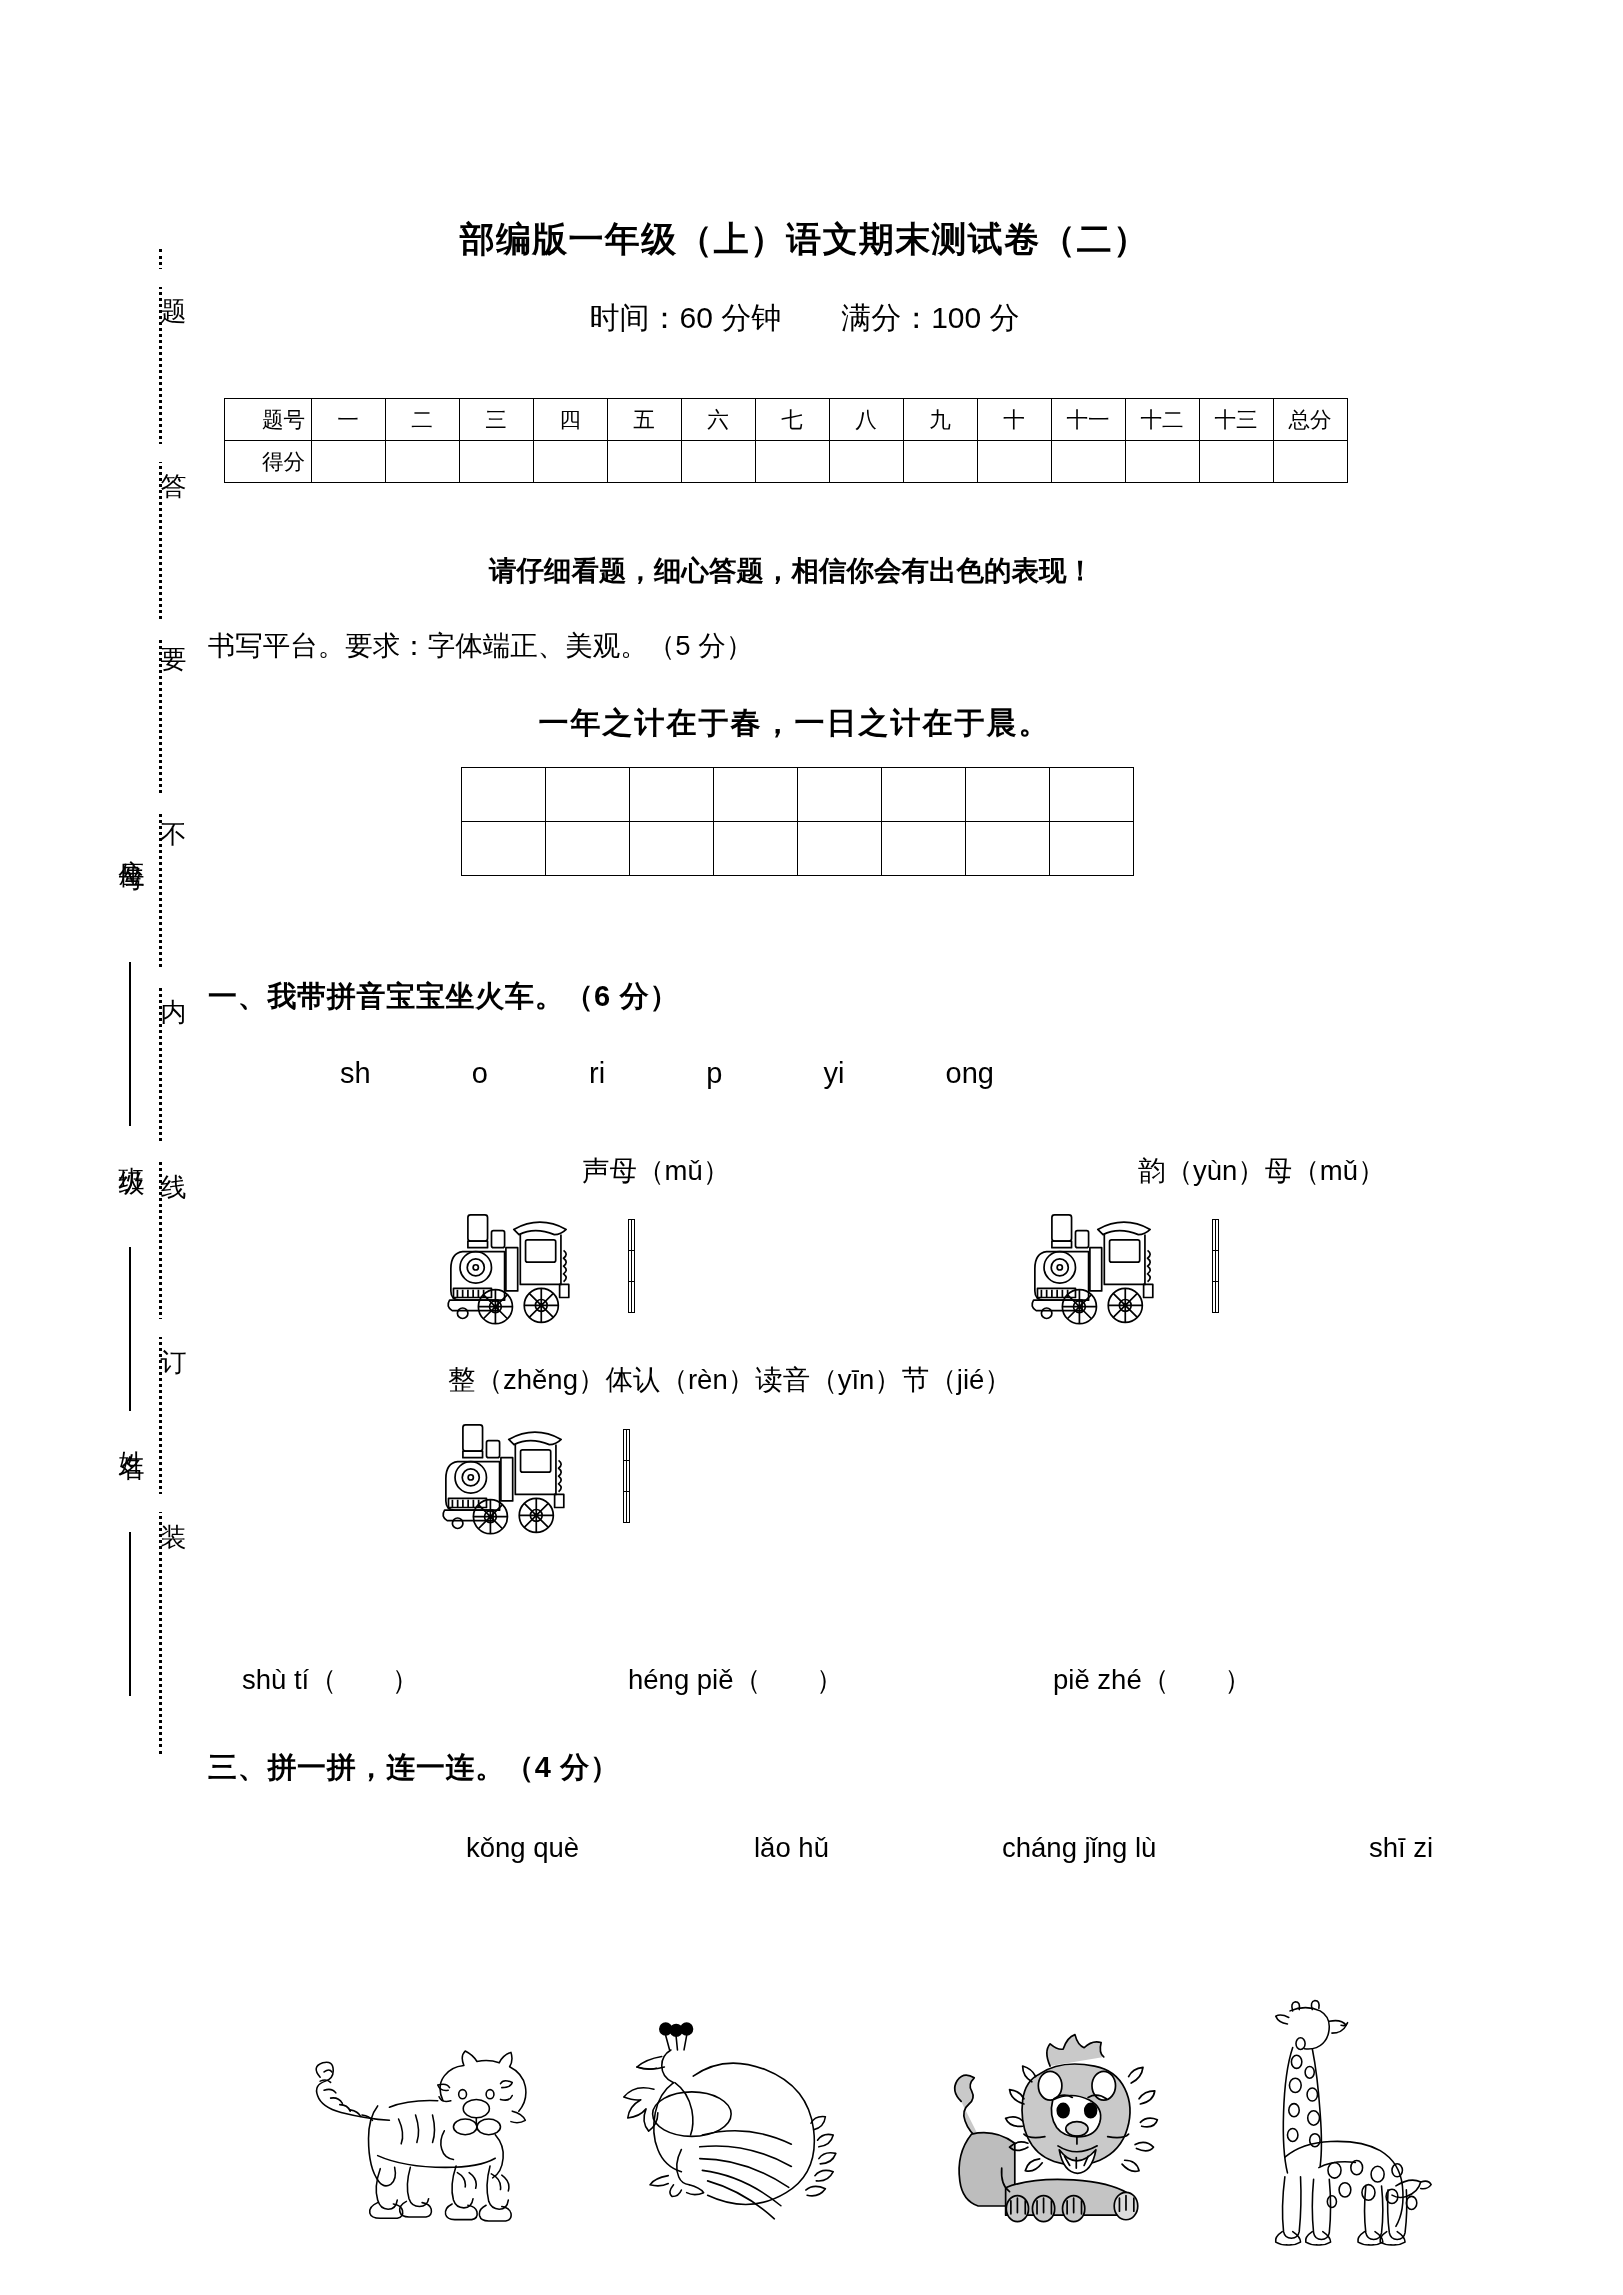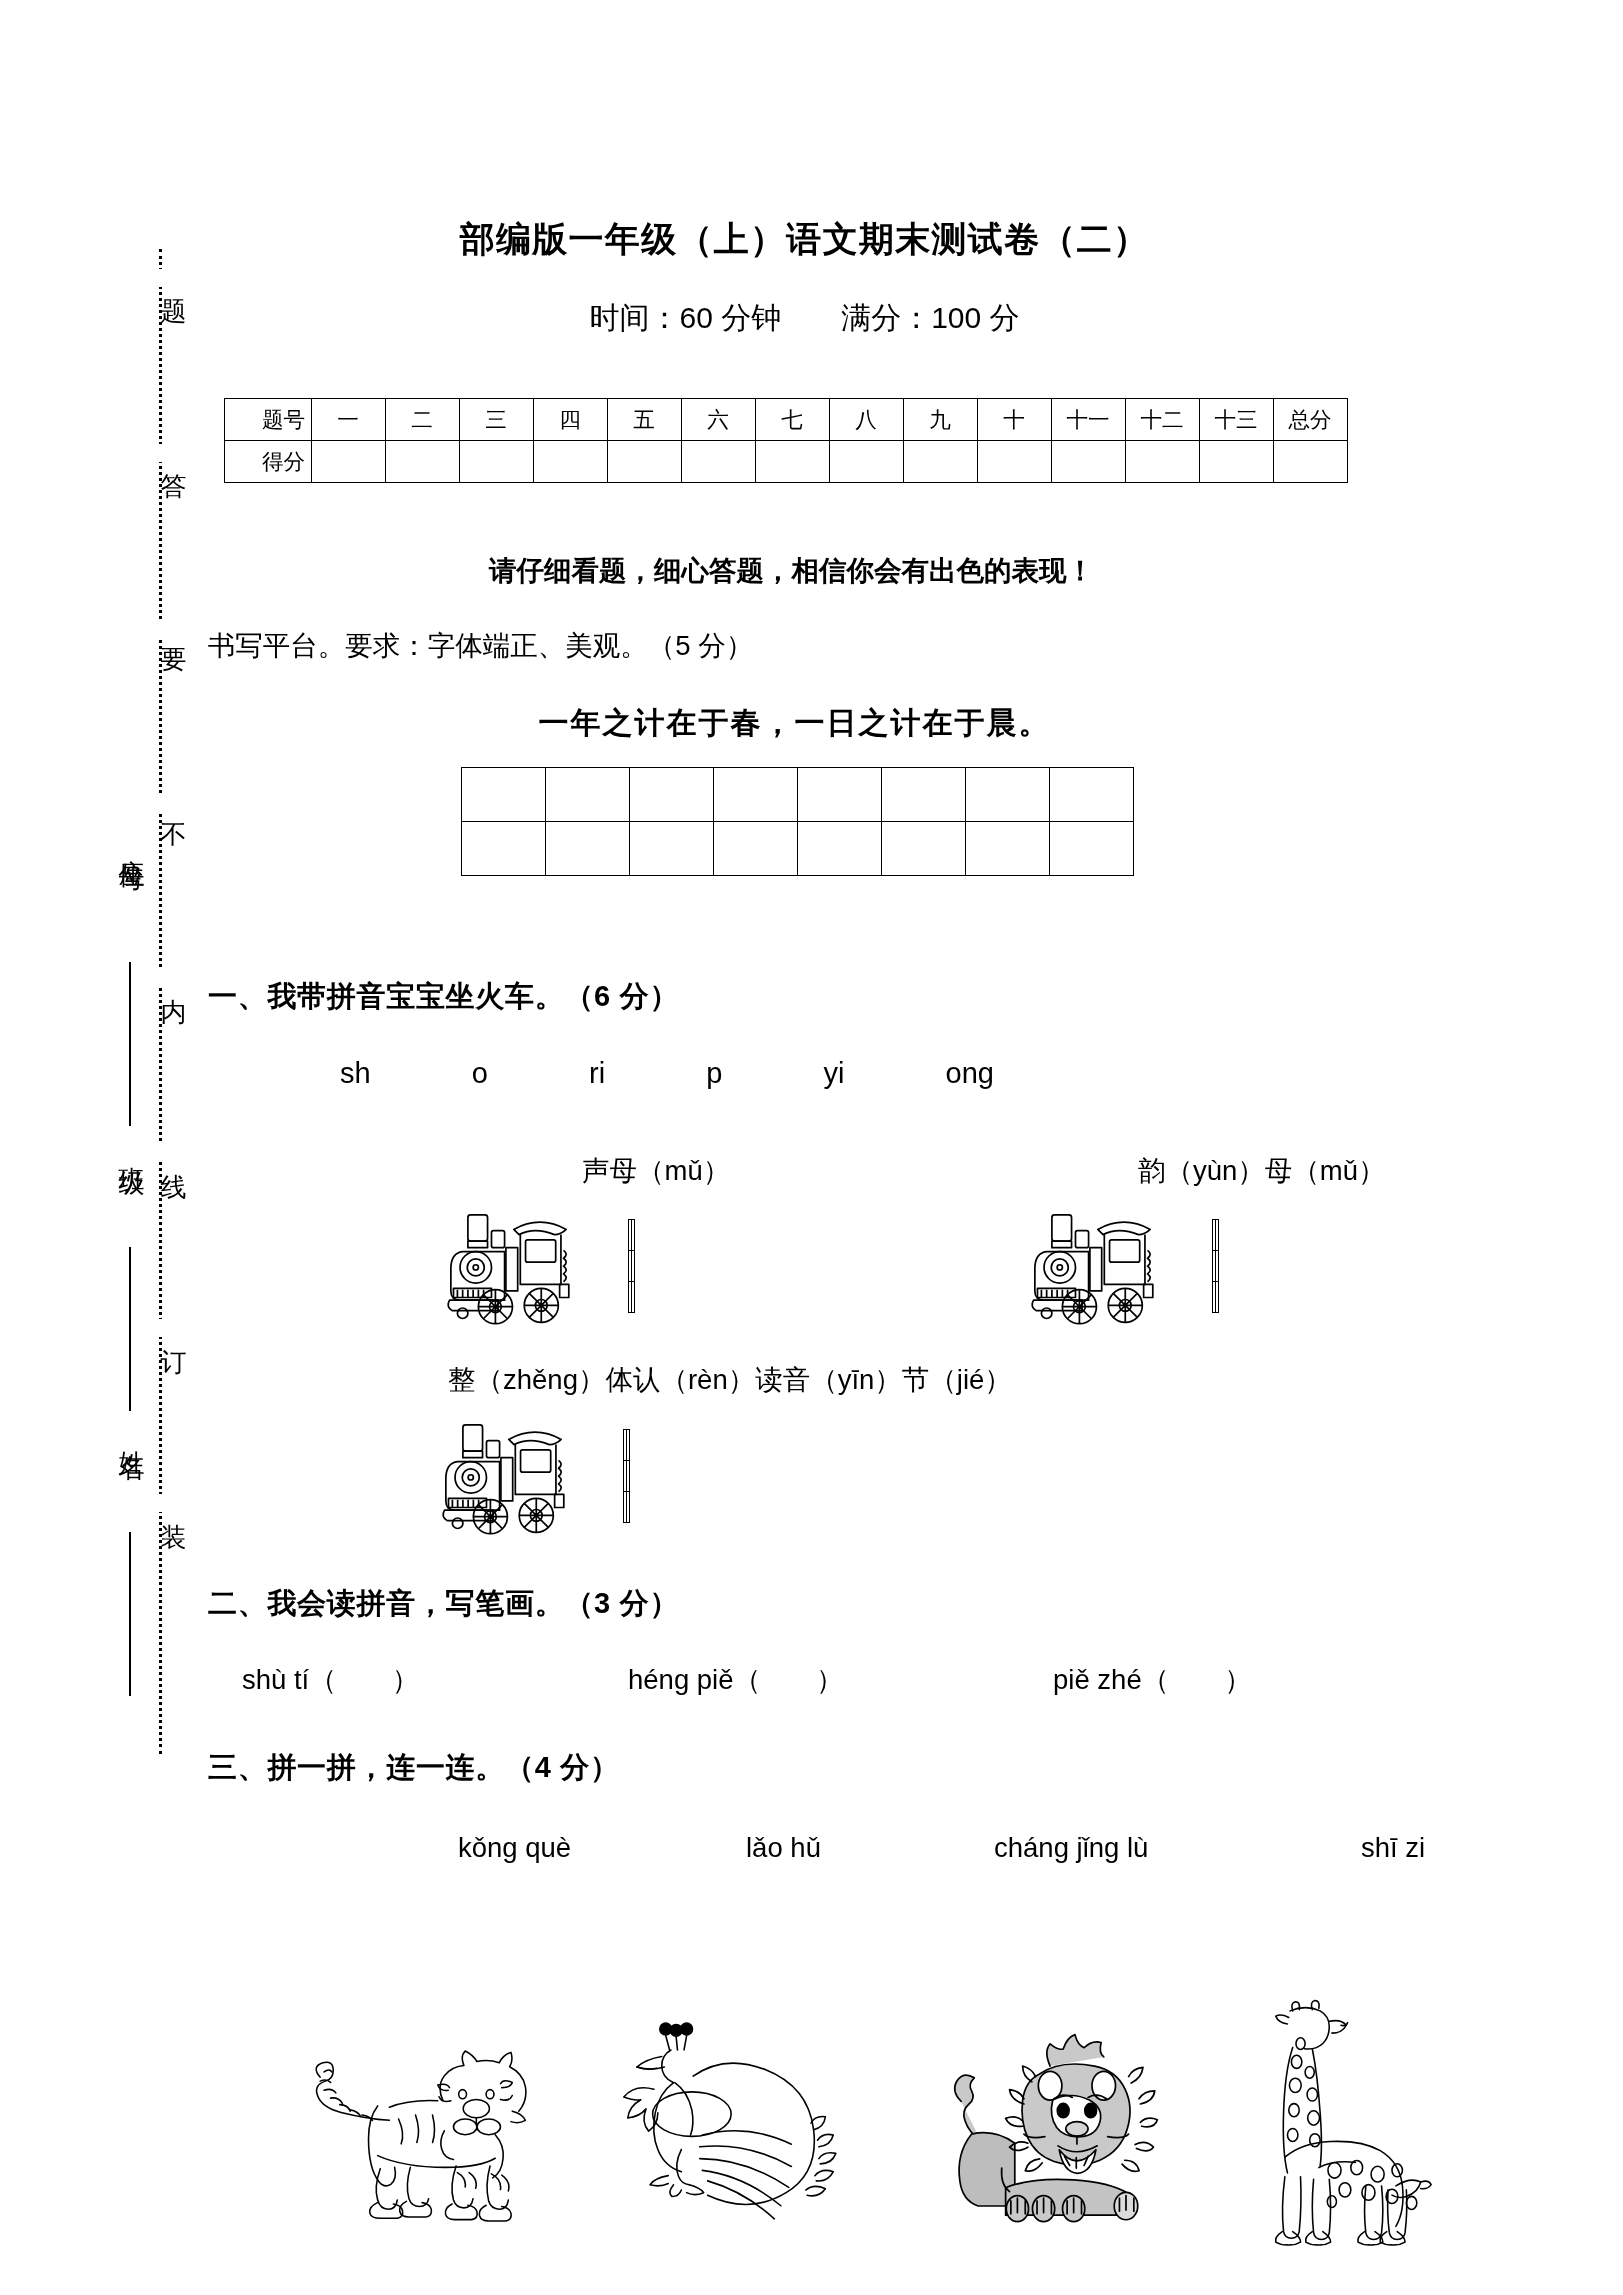--- a/index.html
+++ b/index.html
@@ -234,21 +234,21 @@
   #q2-i2 { left: 811px; }
 
   
   .q3-row {
     position: absolute;
     left: 59px;
     top: 1832px;
     width: 1152px;
     font-size: 27.5px;
   }
-  .q3-item { position: absolute; white-space: nowrap; }
+  .q3-item { position: absolute; white-space: nowrap; margin-left: 8px; }
   #q3-i0 { left: 203px; }
   #q3-i1 { left: 491px; }
   #q3-i2 { left: 739px; }
   #q3-i3 { left: 1106px; }
 
   
   .animals {
     position: absolute;
     left: 0;
     top: 1989px;
@@ -504,21 +504,20 @@
             <td></td>
           </tr>
           <tr>
             <td></td>
             <td></td>
           </tr>
         </tbody>
       </table>
   </div>
 
-  <div class="q-head" id="q2-head">二、我会读拼音，写笔画。（3 分）</div>
   <div class="q2-row">
     <span class="q2-item" id="q2-i0">shù tí（　　）</span>
     <span class="q2-item" id="q2-i1">héng piě（　　）</span>
     <span class="q2-item" id="q2-i2">piě zhé（　　）</span>
   </div>
 
   <div class="q-head" id="q3-head">三、拼一拼，连一连。（4 分）</div>
   <div class="q3-row">
     <span class="q3-item" id="q3-i0">kǒng què</span>
     <span class="q3-item" id="q3-i1">lǎo hǔ</span>

